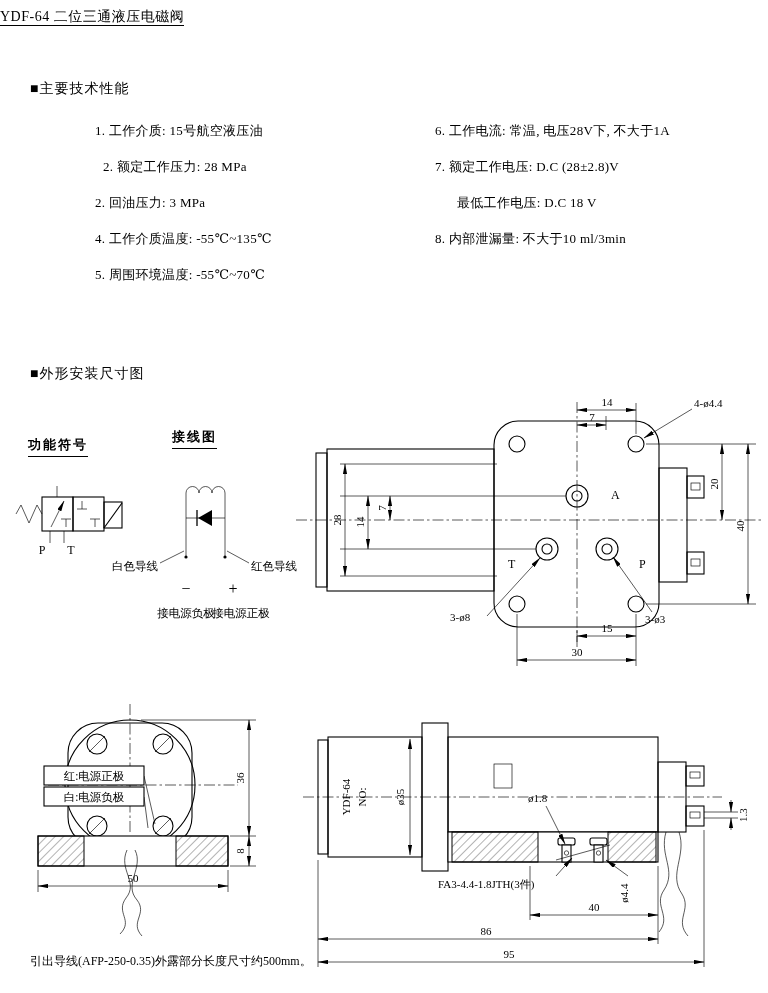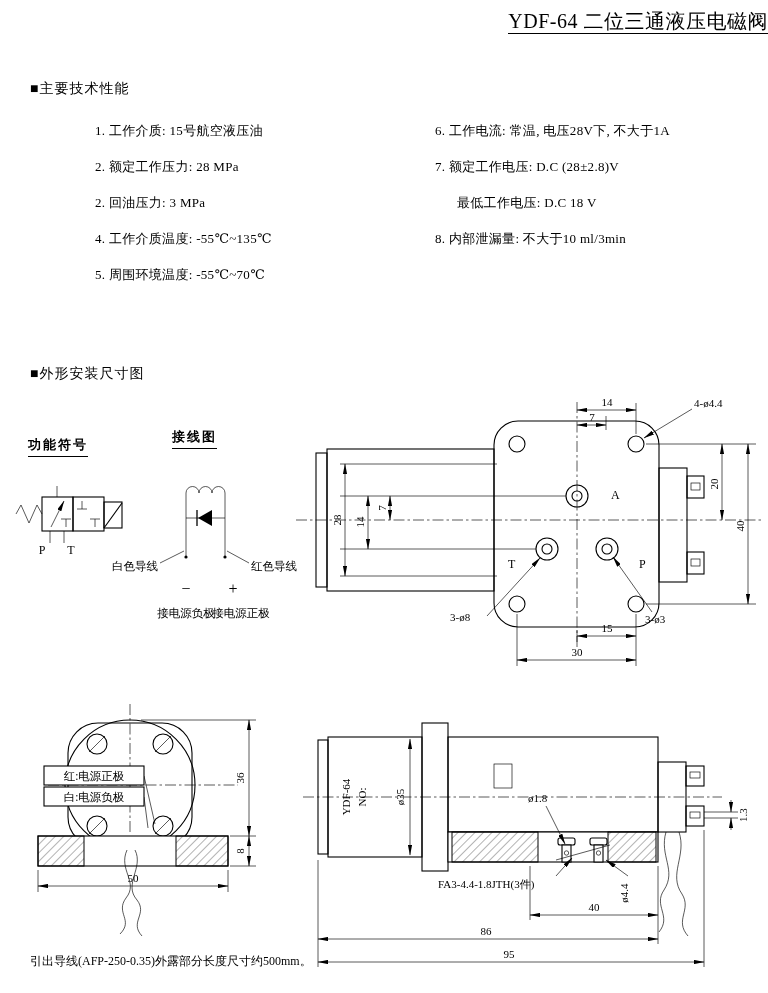--- a/index.html
+++ b/index.html
@@ -1,19 +1,19 @@
 <!DOCTYPE html>
 <html><head>
 <meta charset="utf-8">
 <style>
   *{margin:0;padding:0;box-sizing:border-box}
   html,body{width:768px;height:993px;background:#fff;overflow:hidden}
   body{position:relative;font-family:"Liberation Serif","DejaVu Serif",serif;color:#000}
   .abs{position:absolute;white-space:nowrap}
-  .title{left:0;top:8px;width:768px;text-align:right;font-size:20px;letter-spacing:.5px}
+  .title{left:0;top:8px;width:768px;text-align:left;font-size:14px;letter-spacing:.5px}
   .title span{border-bottom:1px solid #000;padding-bottom:1px}
   .sec{font-size:14px;font-weight:normal;letter-spacing:1px}
   .spec{font-size:13px;letter-spacing:.3px}
   .subt{font-size:13px;font-weight:bold;letter-spacing:2px;border-bottom:1.2px solid #000;padding-bottom:2px}
   .note{font-size:12px}
   svg{position:absolute;left:0;top:0}
   .ol{fill:none;stroke:#000;stroke-width:1.1}
   .olw{fill:#fff;stroke:#000;stroke-width:1.1}
   .th{fill:none;stroke:#000;stroke-width:.65}
   .cl{fill:none;stroke:#000;stroke-width:.65;stroke-dasharray:11 3 2.5 3}
@@ -22,21 +22,21 @@
   text.c{font-family:"Liberation Serif","DejaVu Serif",serif;font-size:11.5px;fill:#000}
   text.pl{font-family:"Liberation Serif","DejaVu Serif",serif;font-size:12px;fill:#000}
 </style>
 </head>
 <body>
 
 <div class="abs title"><span>YDF-64 二位三通液压电磁阀</span></div>
 
 <div class="abs sec" style="left:30px;top:80px">■主要技术性能</div>
 <div class="abs spec" style="left:95px;top:122px">1. 工作介质: 15号航空液压油</div>
-<div class="abs spec" style="left:95px;top:158px">2. 额定工作压力: 28 MPa</div>
+<div class="abs spec" style="left:103px;top:158px">2. 额定工作压力: 28 MPa</div>
 <div class="abs spec" style="left:95px;top:194px">2. 回油压力: 3 MPa</div>
 <div class="abs spec" style="left:95px;top:230px">4. 工作介质温度: -55℃~135℃</div>
 <div class="abs spec" style="left:95px;top:266px">5. 周围环境温度: -55℃~70℃</div>
 <div class="abs spec" style="left:435px;top:122px">6. 工作电流: 常温, 电压28V下, 不大于1A</div>
 <div class="abs spec" style="left:435px;top:158px">7. 额定工作电压: D.C (28±2.8)V</div>
 <div class="abs spec" style="left:457px;top:194px">最低工作电压: D.C 18 V</div>
 <div class="abs spec" style="left:435px;top:230px">8. 内部泄漏量: 不大于10 ml/3min</div>
 
 <div class="abs sec" style="left:30px;top:365px">■外形安装尺寸图</div>
 <div class="abs subt" style="left:28px;top:436px">功能符号</div>

